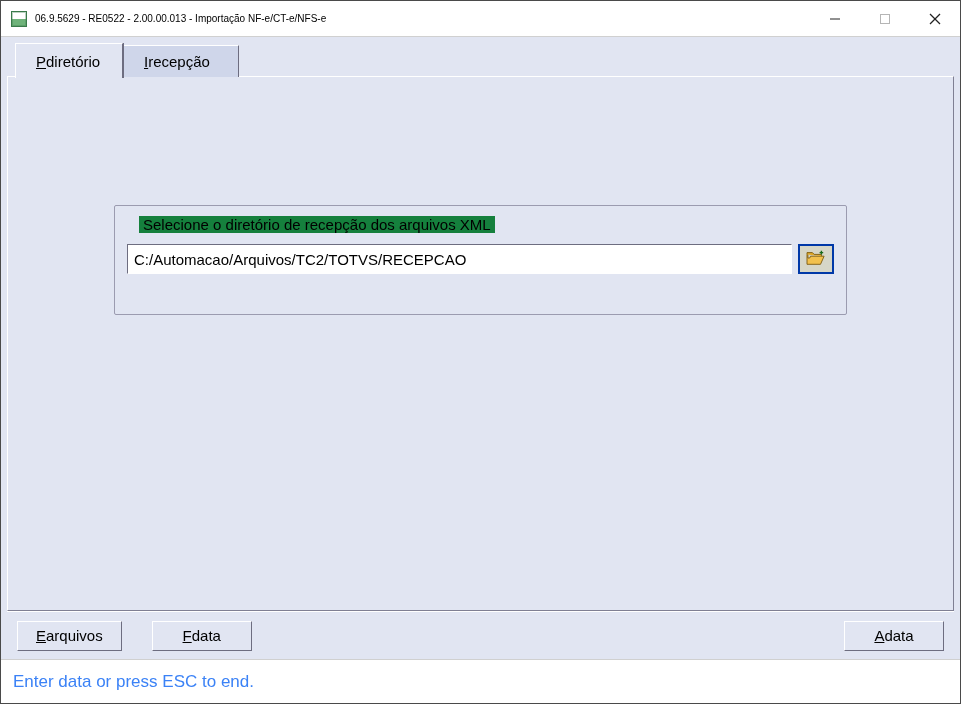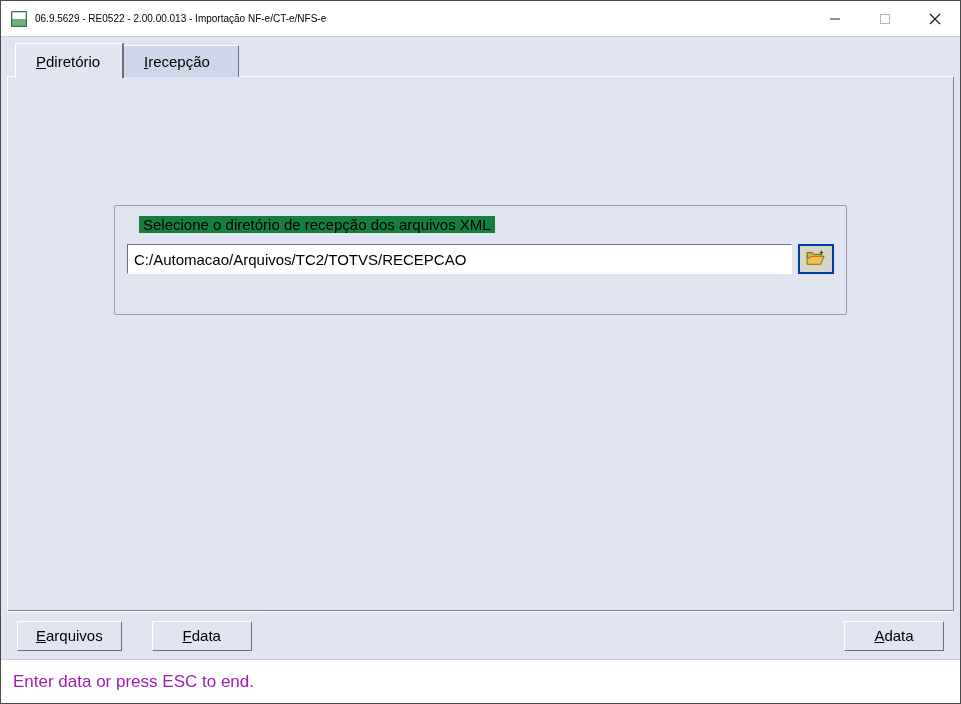--- a/index.html
+++ b/index.html
@@ -160,21 +160,21 @@
     display: flex; align-items: center; justify-content: center;
   }
   .btn .ul { text-decoration: underline; }
   .statusbar {
     height: 44px;
     border-top: 1px solid #d0d0d0;
     background: #ffffff;
     display: flex; align-items: center;
     padding: 0 12px;
     font-size: 17px;
-    color: #a21caf;
+    color: #3b82f6;
   }
 </style>
 </head>
 <body>
 
 <div class="window">
 
   <div class="titlebar">
     <div class="titlebar-icon"></div>
     <div class="titlebar-text">06.9.5629 - RE0522 - 2.00.00.013 - Importação NF-e/CT-e/NFS-e</div>

